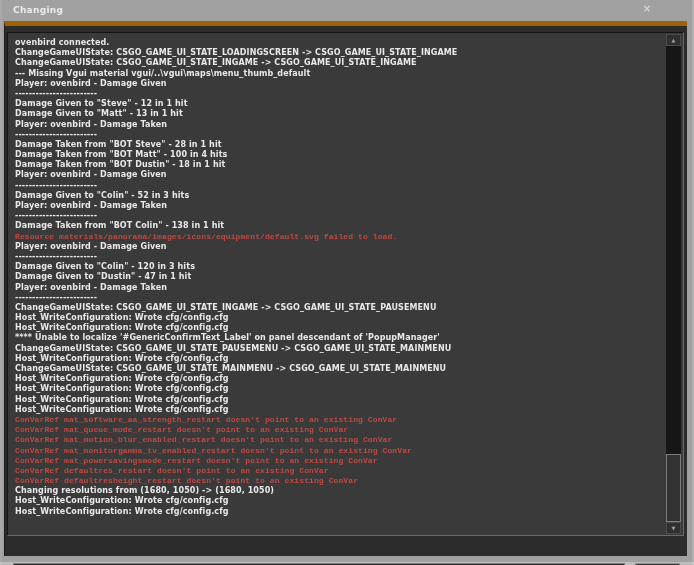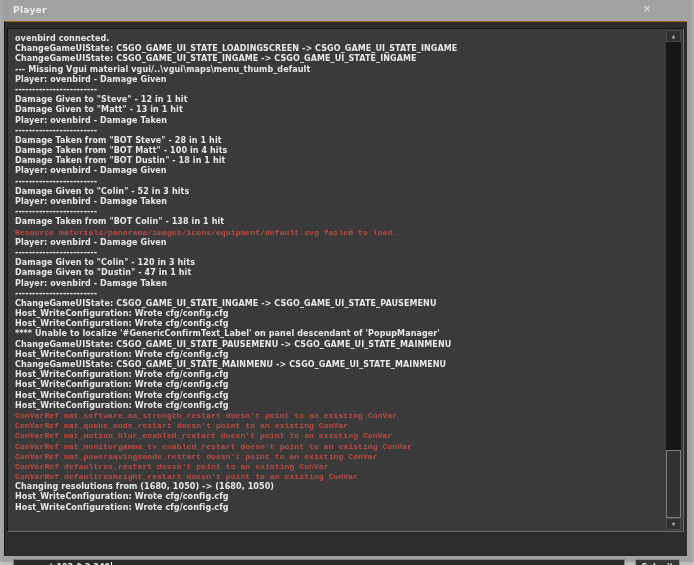--- a/index.html
+++ b/index.html
@@ -19,21 +19,21 @@
     font-size:9px;font-weight:bold;color:#ebebeb;letter-spacing:0.3px;
   }
   .close{
     position:absolute;left:641px;top:3px;width:12px;height:12px;
     font-size:10px;line-height:12px;text-align:center;color:#d6d6d6;font-weight:bold;
     cursor:default;
   }
   .panel{
     position:absolute;left:4px;top:21px;right:7px;bottom:9px;
     background:var(--panel,#2c2c2c);
-    border-top:1px solid #a16207;border-left:1px solid #1b1b1b;
+    border-top:5px solid #a16207;border-left:1px solid #1b1b1b;
   }
   .output{
     position:absolute;left:2px;top:6px;width:675px;height:502px;
     background:var(--console_bg,#3a3a3a);
     border:1px solid;
     border-color:#141414 #6b6b6b #6b6b6b #141414;
   }
   .lines{
     position:absolute;left:7px;top:5px;right:20px;bottom:2px;
     overflow:hidden;
@@ -82,21 +82,21 @@
     text-align:center;line-height:16px;
     padding:0;cursor:default;
   }
 </style>
 </head>
 <body>
 
 <div class="window">
 
   <div class="titlebar">
-    <span class="title">Player</span>
+    <span class="title">Changing</span>
     <span class="close">×</span>
   </div>
 
   <div class="panel">
 
     <div class="output">
       <div class="lines"><div class="line">ovenbird connected.</div><div class="line">ChangeGameUIState: CSGO_GAME_UI_STATE_LOADINGSCREEN -&gt; CSGO_GAME_UI_STATE_INGAME</div><div class="line">ChangeGameUIState: CSGO_GAME_UI_STATE_INGAME -&gt; CSGO_GAME_UI_STATE_INGAME</div><div class="line">--- Missing Vgui material vgui/..\vgui\maps\menu_thumb_default</div><div class="line">Player: ovenbird - Damage Given</div><div class="line">------------------------</div><div class="line">Damage Given to "Steve" - 12 in 1 hit</div><div class="line">Damage Given to "Matt" - 13 in 1 hit</div><div class="line">Player: ovenbird - Damage Taken</div><div class="line">------------------------</div><div class="line">Damage Taken from "BOT Steve" - 28 in 1 hit</div><div class="line">Damage Taken from "BOT Matt" - 100 in 4 hits</div><div class="line">Damage Taken from "BOT Dustin" - 18 in 1 hit</div><div class="line">Player: ovenbird - Damage Given</div><div class="line">------------------------</div><div class="line">Damage Given to "Colin" - 52 in 3 hits</div><div class="line">Player: ovenbird - Damage Taken</div><div class="line">------------------------</div><div class="line">Damage Taken from "BOT Colin" - 138 in 1 hit</div><div class="line error">Resource materials/panorama/images/icons/equipment/default.svg failed to load.</div><div class="line">Player: ovenbird - Damage Given</div><div class="line">------------------------</div><div class="line">Damage Given to "Colin" - 120 in 3 hits</div><div class="line">Damage Given to "Dustin" - 47 in 1 hit</div><div class="line">Player: ovenbird - Damage Taken</div><div class="line">------------------------</div><div class="line">ChangeGameUIState: CSGO_GAME_UI_STATE_INGAME -&gt; CSGO_GAME_UI_STATE_PAUSEMENU</div><div class="line">Host_WriteConfiguration: Wrote cfg/config.cfg</div><div class="line">Host_WriteConfiguration: Wrote cfg/config.cfg</div><div class="line">**** Unable to localize '#GenericConfirmText_Label' on panel descendant of 'PopupManager'</div><div class="line">ChangeGameUIState: CSGO_GAME_UI_STATE_PAUSEMENU -&gt; CSGO_GAME_UI_STATE_MAINMENU</div><div class="line">Host_WriteConfiguration: Wrote cfg/config.cfg</div><div class="line">ChangeGameUIState: CSGO_GAME_UI_STATE_MAINMENU -&gt; CSGO_GAME_UI_STATE_MAINMENU</div><div class="line">Host_WriteConfiguration: Wrote cfg/config.cfg</div><div class="line">Host_WriteConfiguration: Wrote cfg/config.cfg</div><div class="line">Host_WriteConfiguration: Wrote cfg/config.cfg</div><div class="line">Host_WriteConfiguration: Wrote cfg/config.cfg</div><div class="line error">ConVarRef mat_software_aa_strength_restart doesn't point to an existing ConVar</div><div class="line error">ConVarRef mat_queue_mode_restart doesn't point to an existing ConVar</div><div class="line error">ConVarRef mat_motion_blur_enabled_restart doesn't point to an existing ConVar</div><div class="line error">ConVarRef mat_monitorgamma_tv_enabled_restart doesn't point to an existing ConVar</div><div class="line error">ConVarRef mat_powersavingsmode_restart doesn't point to an existing ConVar</div><div class="line error">ConVarRef defaultres_restart doesn't point to an existing ConVar</div><div class="line error">ConVarRef defaultresheight_restart doesn't point to an existing ConVar</div><div class="line">Changing resolutions from (1680, 1050) -&gt; (1680, 1050)</div><div class="line">Host_WriteConfiguration: Wrote cfg/config.cfg</div><div class="line">Host_WriteConfiguration: Wrote cfg/config.cfg</div></div>
 
       <div class="scrollbar">
         <div class="sb-btn">

